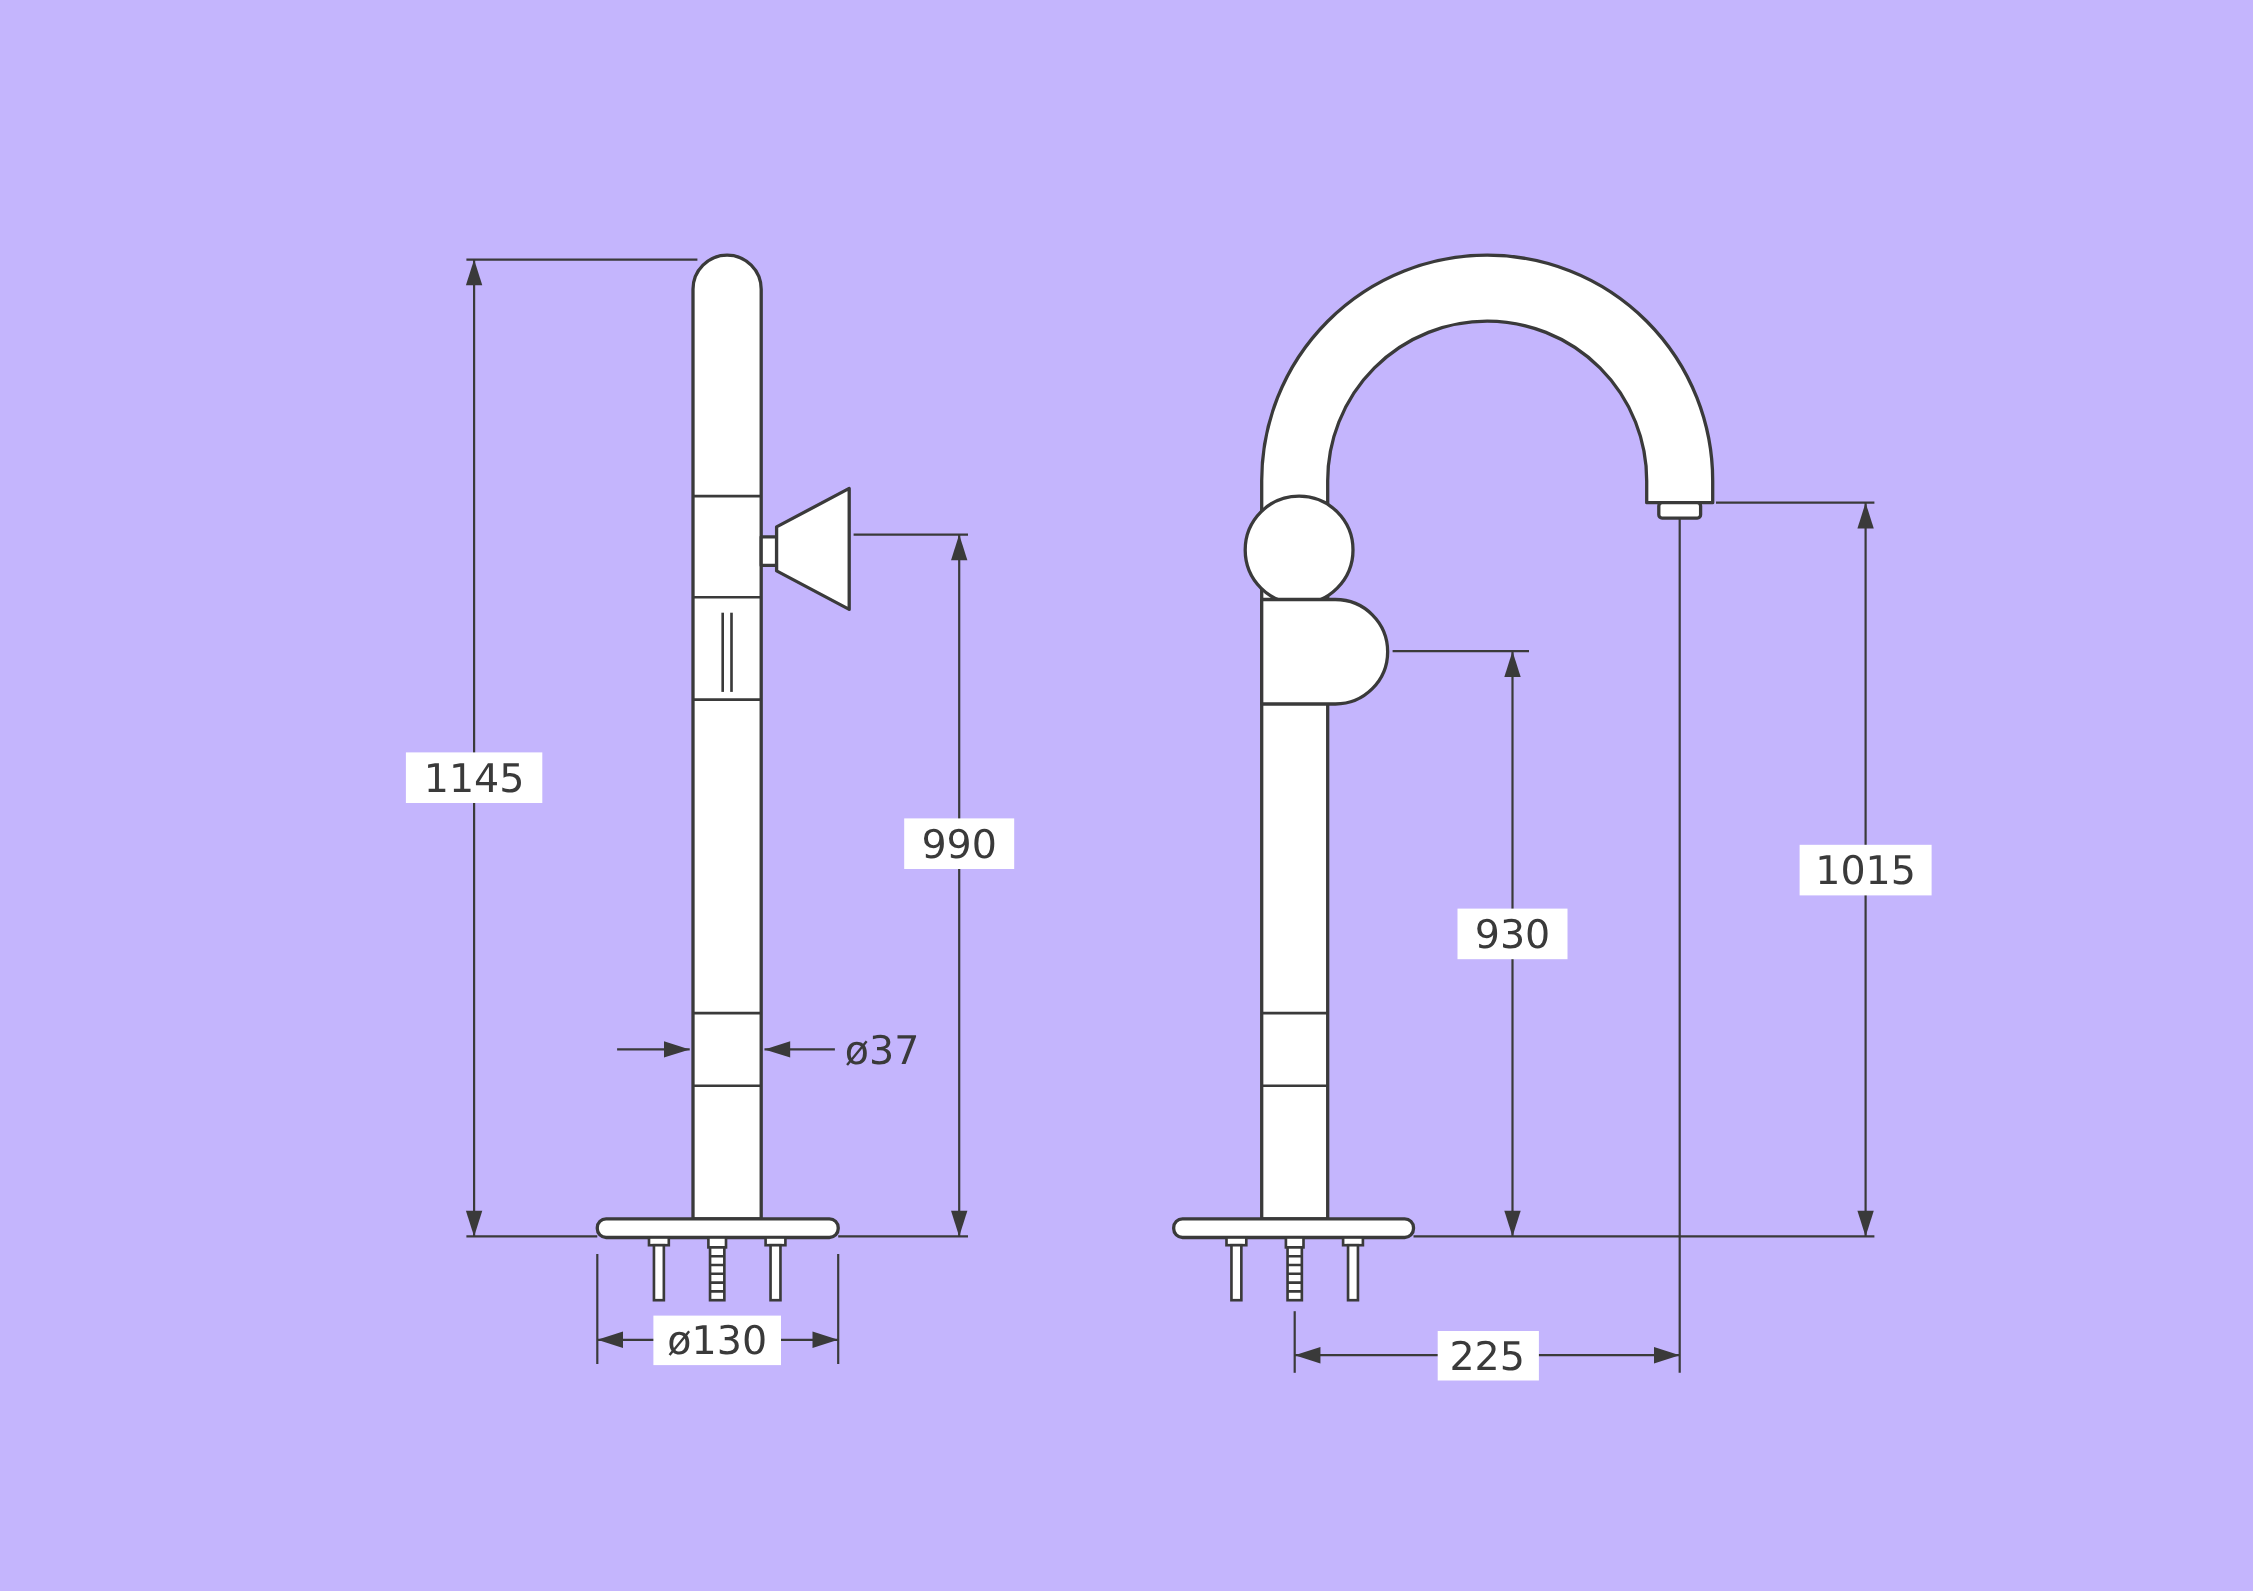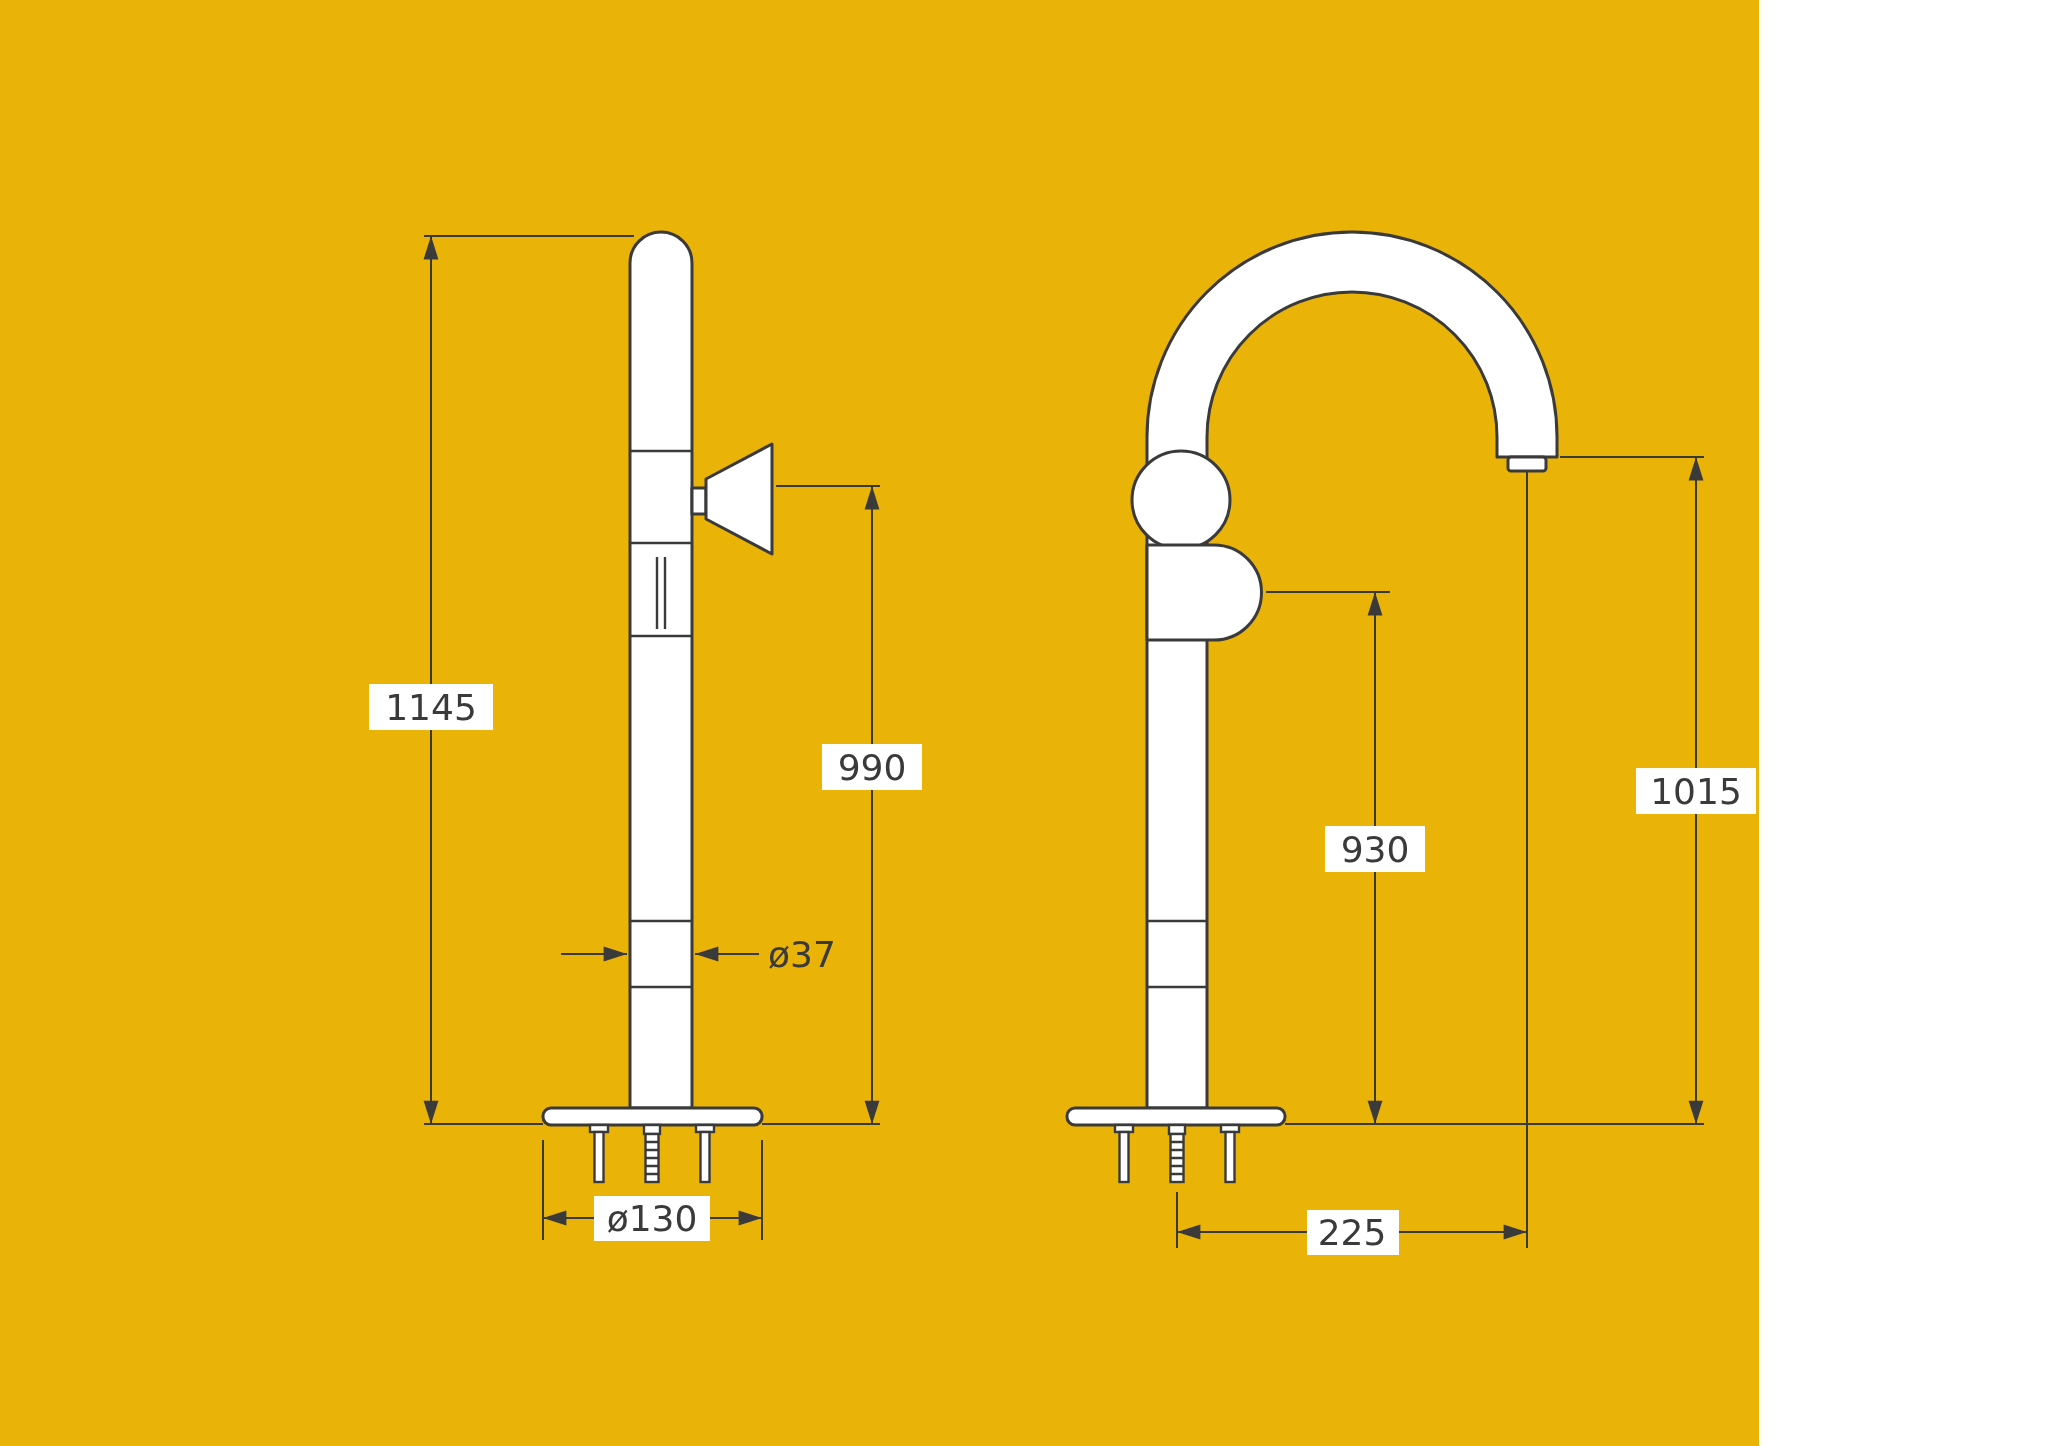--- a/index.html
+++ b/index.html
@@ -2,23 +2,23 @@
 <html><head>
 <meta charset="utf-8">
 <style>
   html, body {
     margin: 0;
     padding: 0;
     background: #ffffff;
   }
   .canvas {
     position: relative;
-    width: 1759px;
+    width: 2048px;
     height: 1446px;
-    background: #eab308;
+    background: #c4b5fd;
     overflow: hidden;
     text-decoration: underline;
   }
   svg {
     position: absolute;
     inset: 0;
     width: 2048px;
     height: 1446px;
   }
   .outline {

